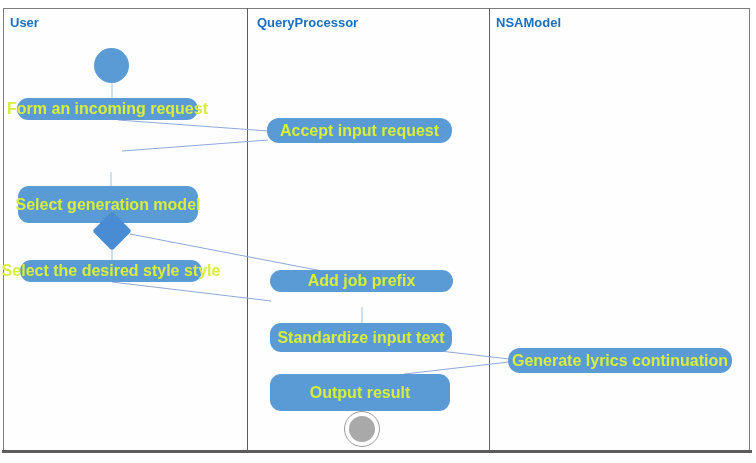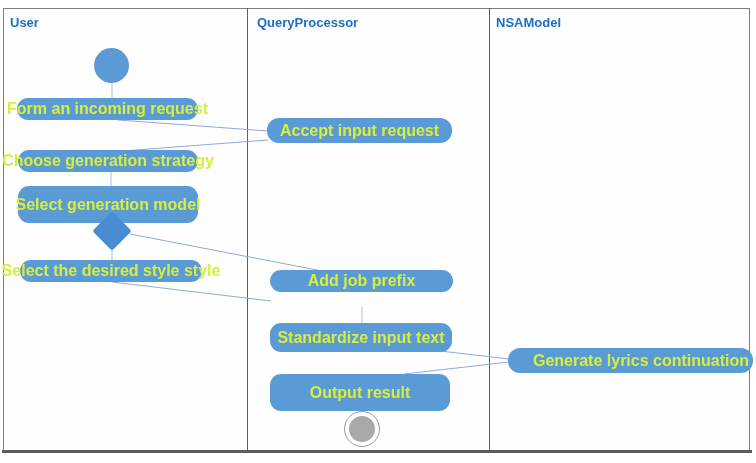--- a/index.html
+++ b/index.html
@@ -80,21 +80,21 @@
   svg.edges line.stem{stroke:var(--stem);stroke-width:1.2;}
   
   .n-form{left:17px;top:98px;width:181px;height:22px;}
   .n-accept{left:267px;top:118px;width:185px;height:25px;border-radius:12px;}
   .n-choose{left:18px;top:150px;width:180px;height:22px;}
   .n-model{left:18px;top:186px;width:180px;height:37px;}
   .n-style{left:20px;top:260px;width:182px;height:22px;}
   .n-prefix{left:270px;top:270px;width:183px;height:22px;}
   .n-standardize{left:270px;top:323px;width:182px;height:29px;}
   .n-output{left:270px;top:374px;width:180px;height:37px;}
-  .n-generate{left:508px;top:348px;width:224px;height:25px;border-radius:12px;padding-left:21px;}
+  .n-generate{left:508px;top:348px;width:224px;height:25px;border-radius:12px;}
 </style>
 </head>
 <body>
 
 <div class="canvas">
 
   <div class="frame"></div>
   <div class="divider d1"></div>
   <div class="divider d2"></div>
   <div class="shadow-bar"></div>
@@ -115,21 +115,20 @@
     <line class="stem" x1="362" y1="307" x2="362" y2="323"></line>
     <line class="conn" x1="380" y1="344" x2="509" y2="359"></line>
     <line class="conn" x1="509" y1="362" x2="404" y2="374"></line>
     <line class="stem" x1="361" y1="395" x2="361" y2="411"></line>
   </svg>
 
   <div class="start-node"></div>
 
   <div class="activity n-form">Form an incoming request</div>
   <div class="activity n-accept">Accept input request</div>
-  <div class="activity n-choose">Choose generation strategy</div>
   <div class="activity n-model">Select generation model</div>
 
   <div class="decision"></div>
 
   <div class="activity n-style">Select the desired style style</div>
   <div class="activity n-prefix">Add job prefix</div>
   <div class="activity n-standardize">Standardize input text</div>
   <div class="activity n-output">Output result</div>
   <div class="activity n-generate">Generate lyrics continuation</div>
 

